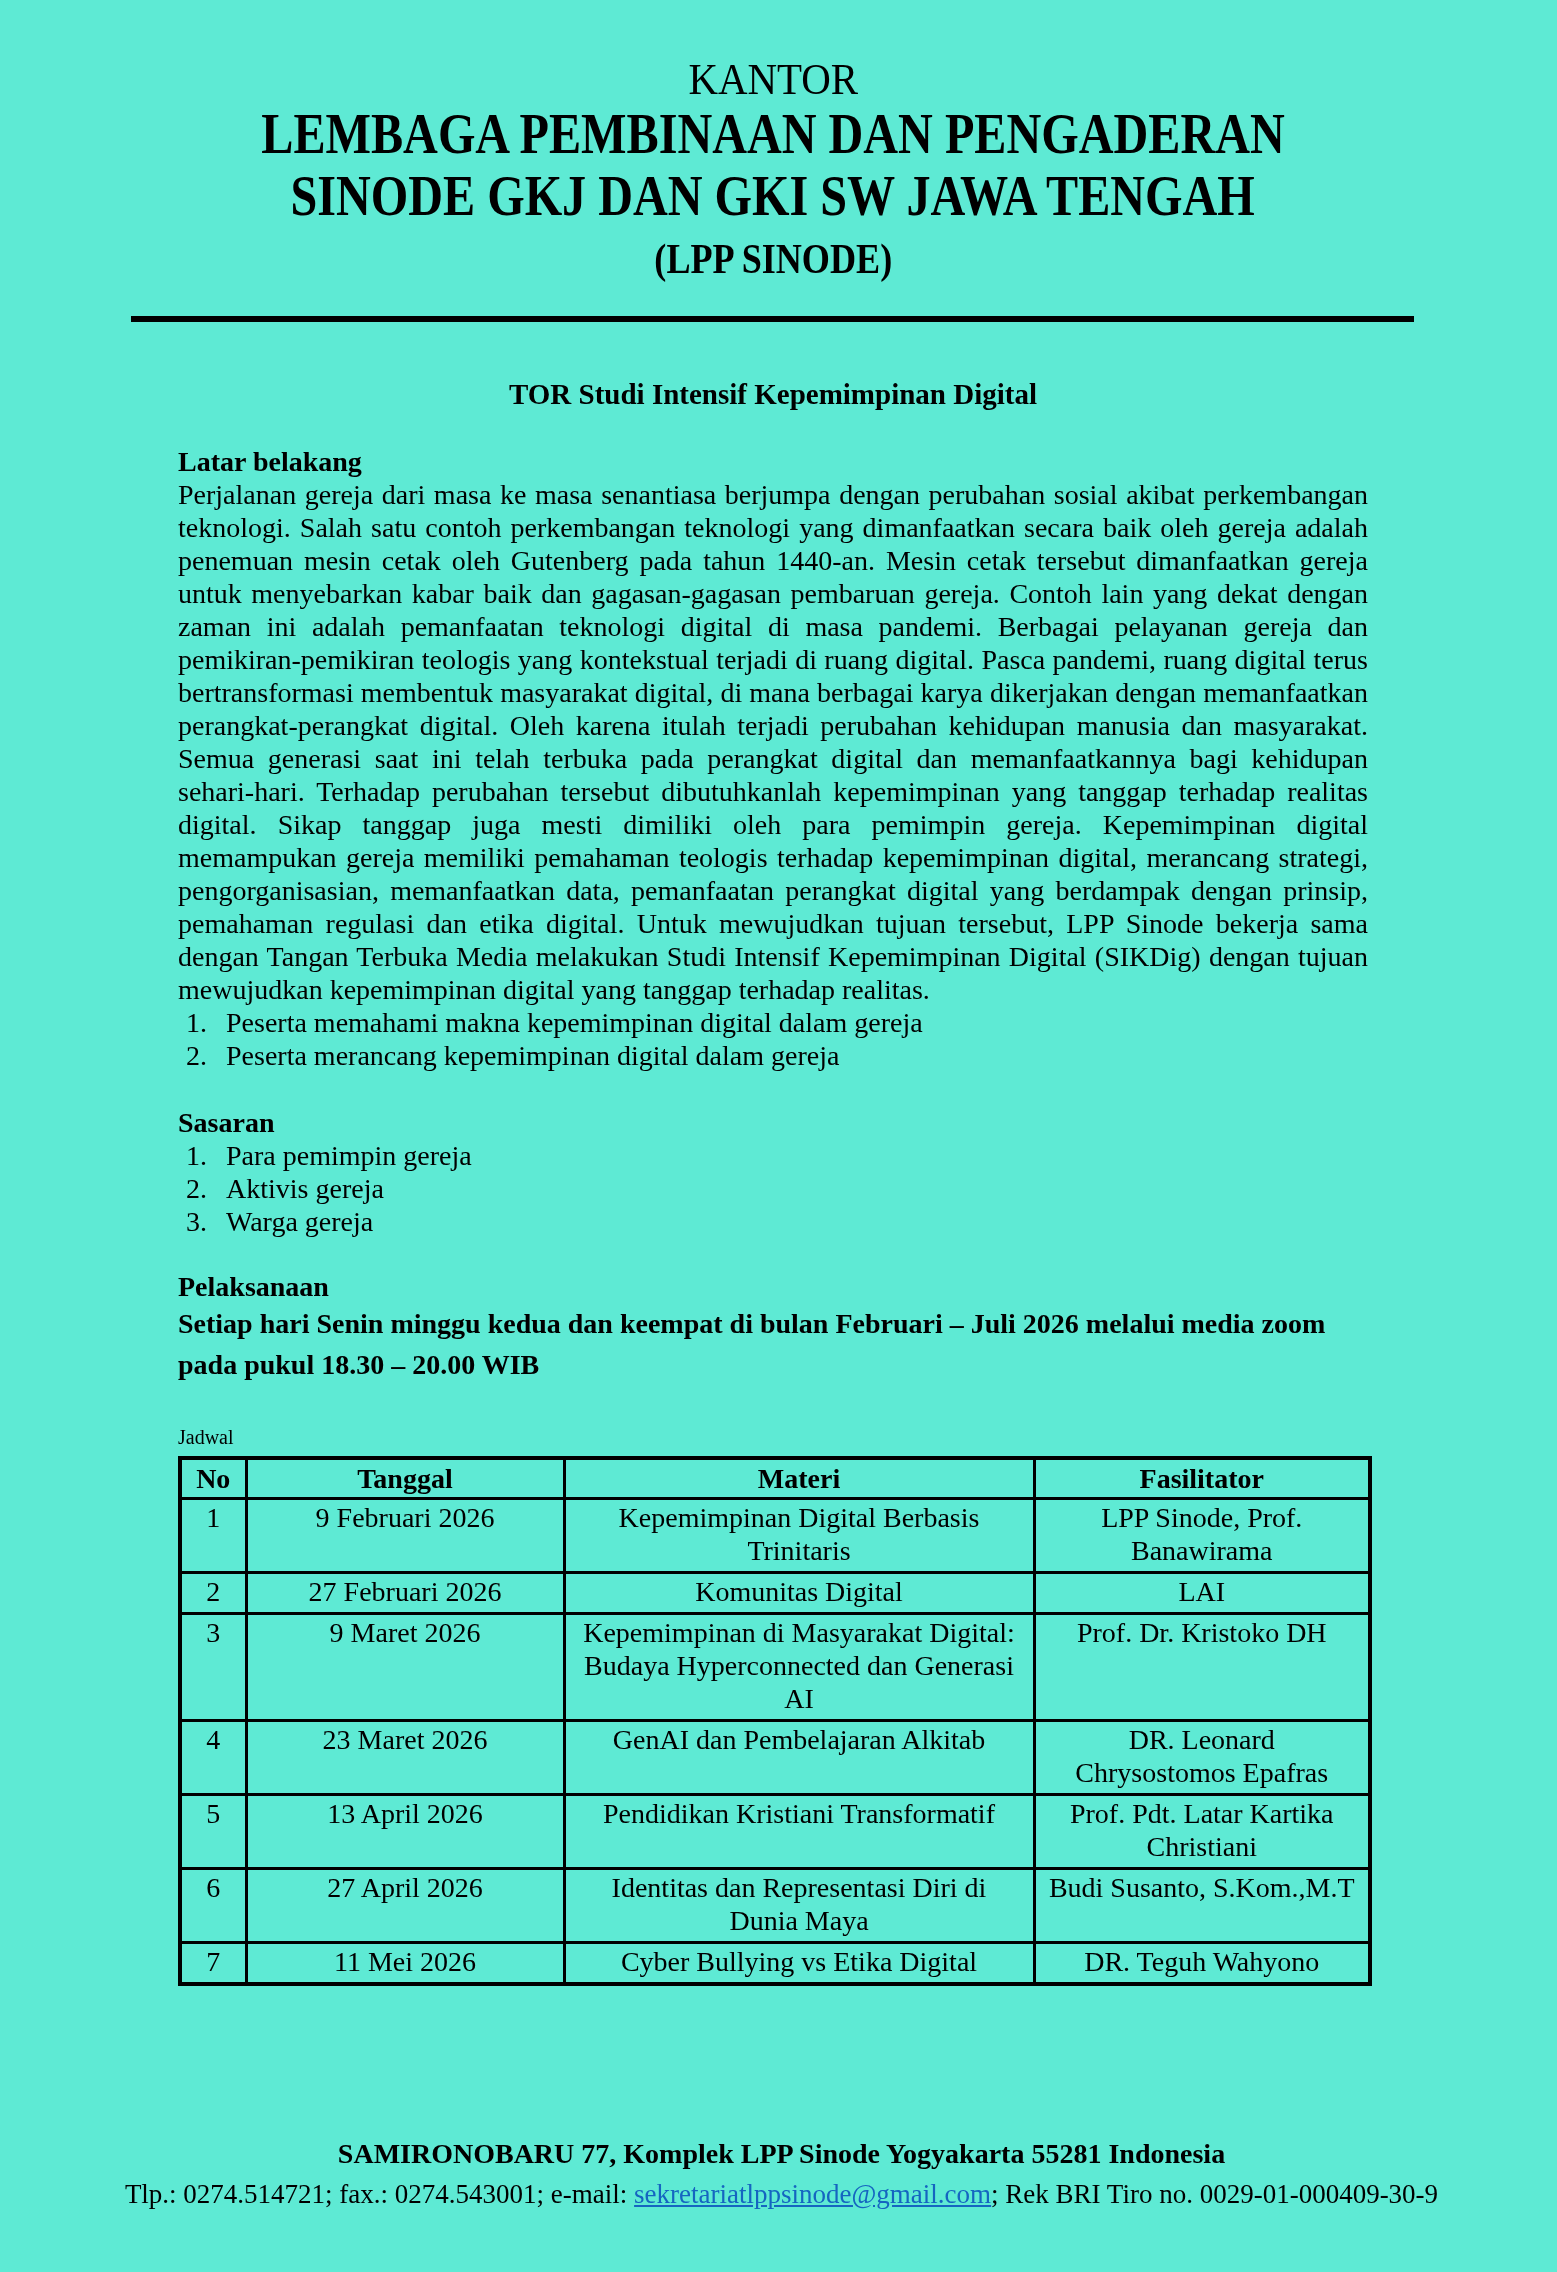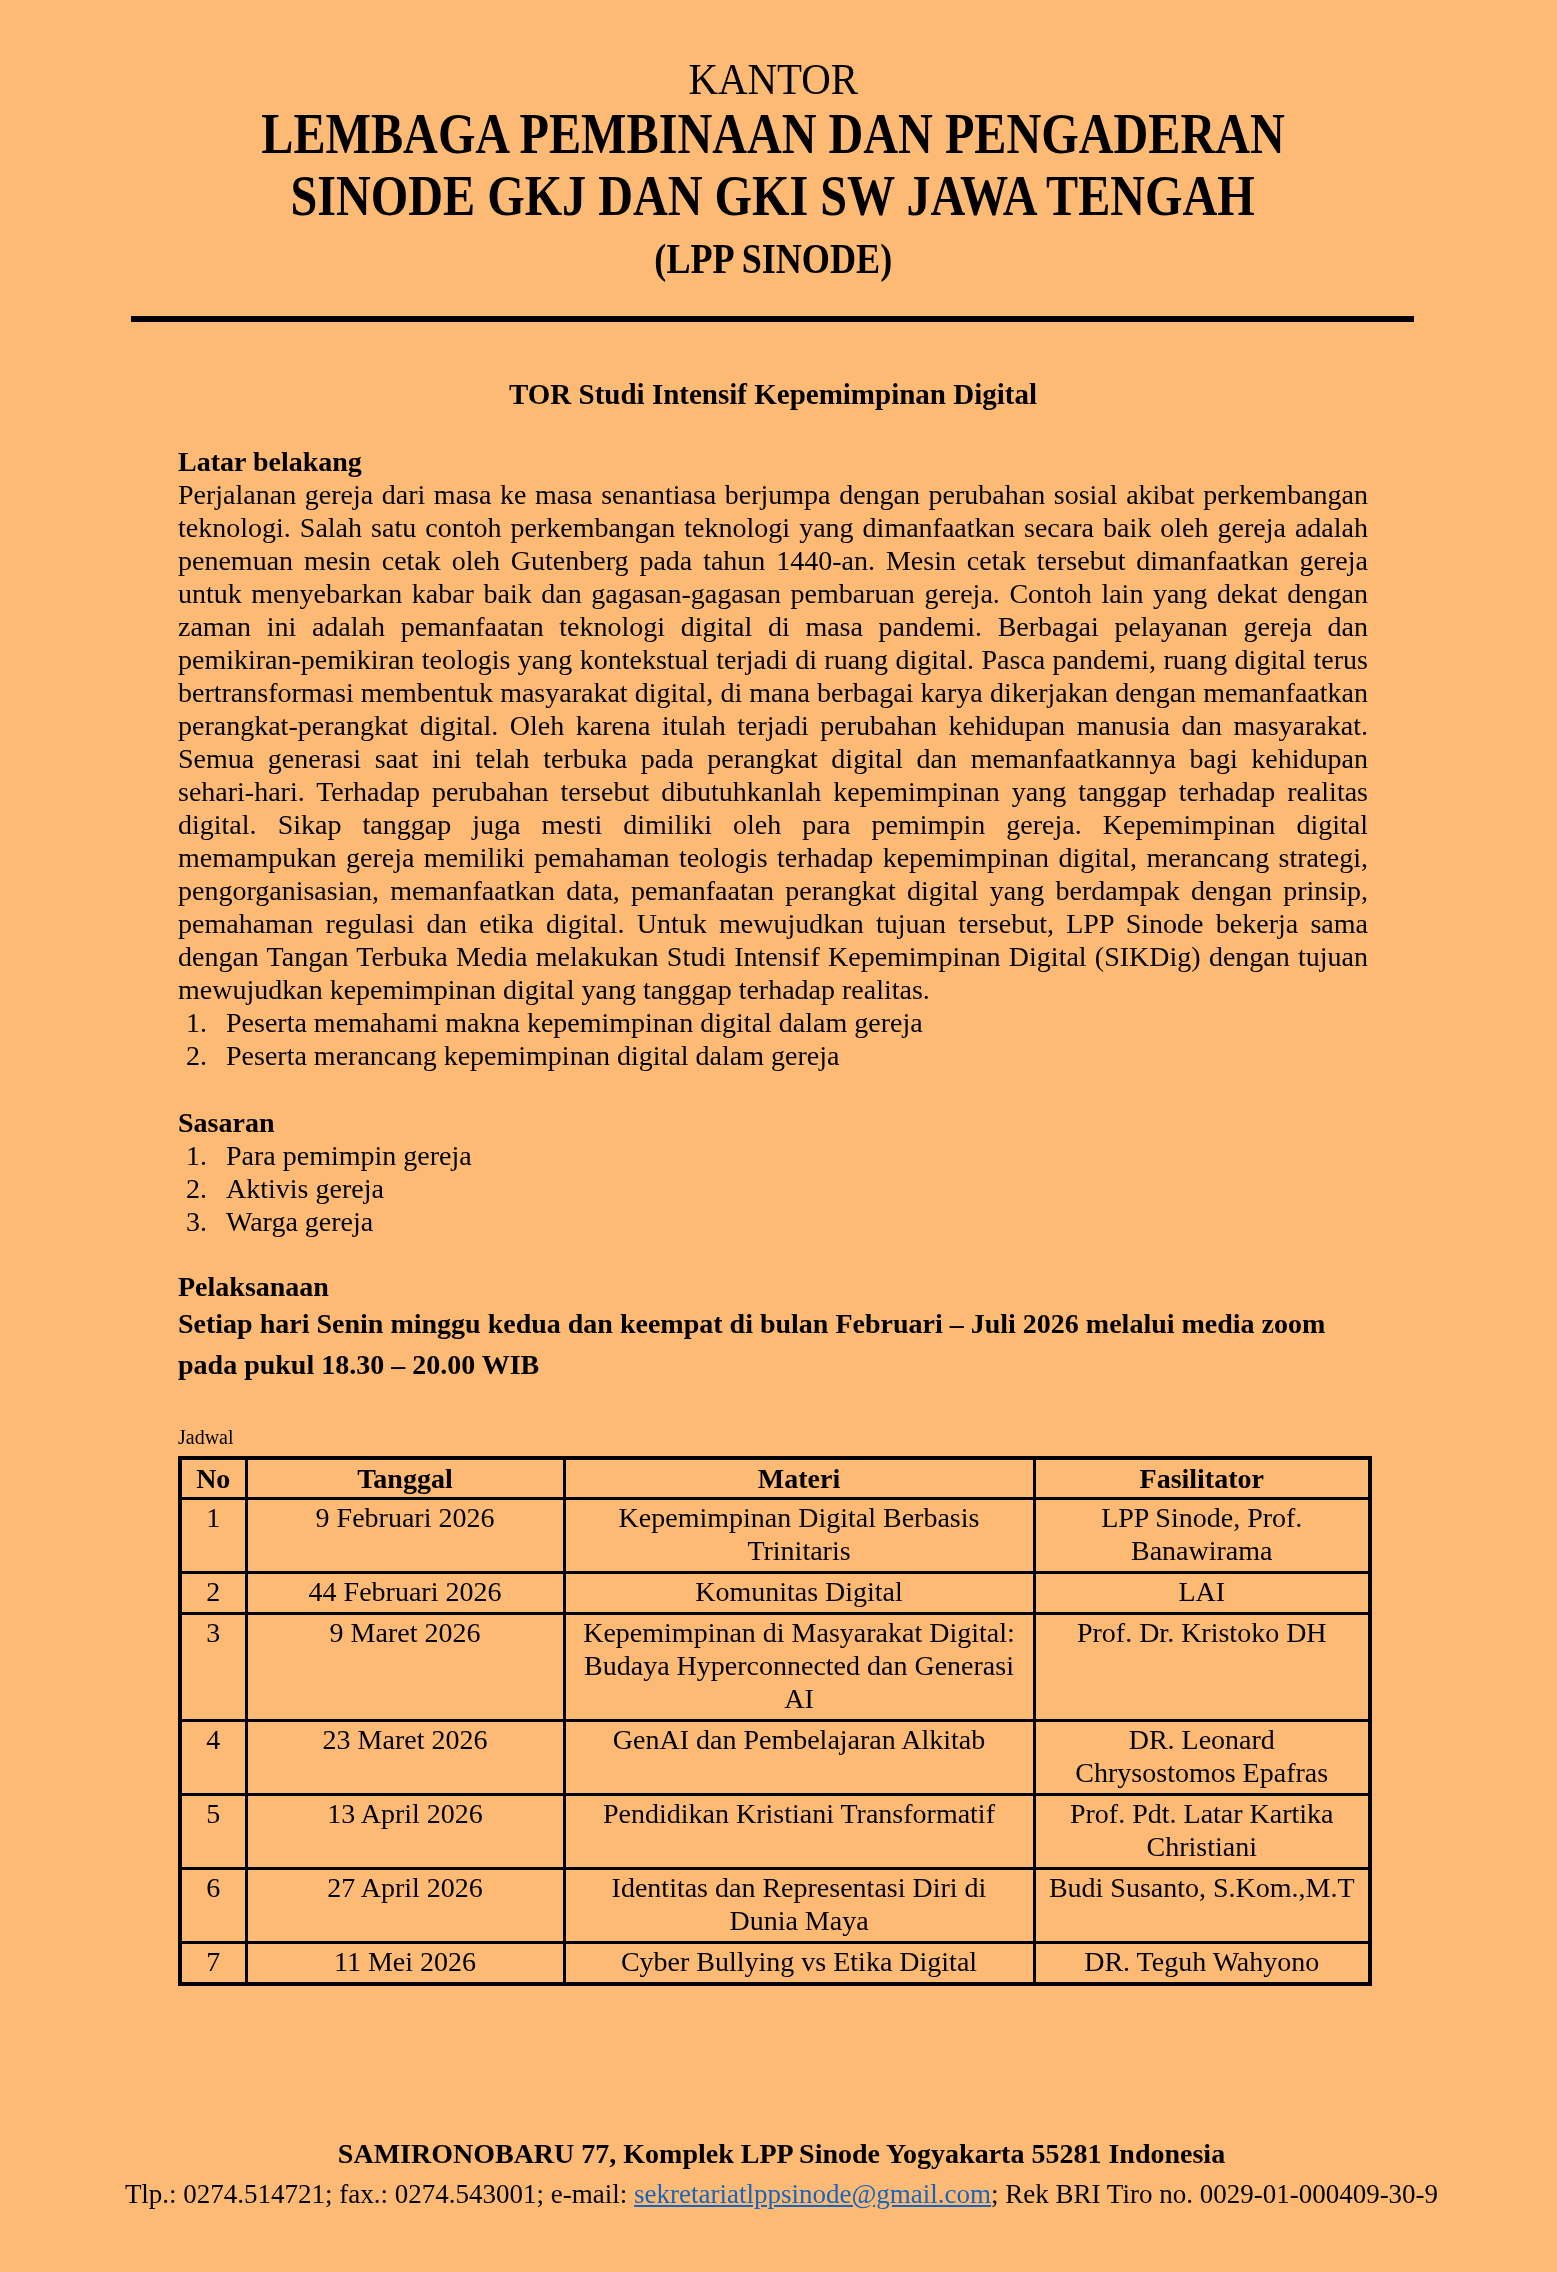--- a/index.html
+++ b/index.html
@@ -1,21 +1,21 @@
 <!DOCTYPE html>
 <html><head>
 <meta charset="utf-8">
 <style>
   html, body { margin: 0; padding: 0; background: #888; }
   .page {
     position: relative;
     width: 1557px;
     height: 2272px;
     margin: 0 auto;
-    background: #fdba74;
+    background: #5eead4;
     color: #000000;
     font-family: "Liberation Serif", "DejaVu Serif", serif;
     overflow: hidden;
   }
   .content {
     padding: 56px 189px 0 178px; 
   }
 
   
   .letterhead { text-align: center; }
@@ -175,21 +175,21 @@
       </thead>
       <tbody>
         <tr>
           <td class="c-no">1</td>
           <td>9 Februari 2026</td>
           <td>Kepemimpinan Digital Berbasis Trinitaris</td>
           <td>LPP Sinode, Prof. Banawirama</td>
         </tr>
         <tr>
           <td class="c-no">2</td>
-          <td>44 Februari 2026</td>
+          <td>27 Februari 2026</td>
           <td>Komunitas Digital</td>
           <td>LAI</td>
         </tr>
         <tr>
           <td class="c-no">3</td>
           <td>9 Maret 2026</td>
           <td>Kepemimpinan di Masyarakat Digital: Budaya Hyperconnected dan Generasi AI</td>
           <td>Prof. Dr. Kristoko DH</td>
         </tr>
         <tr>

